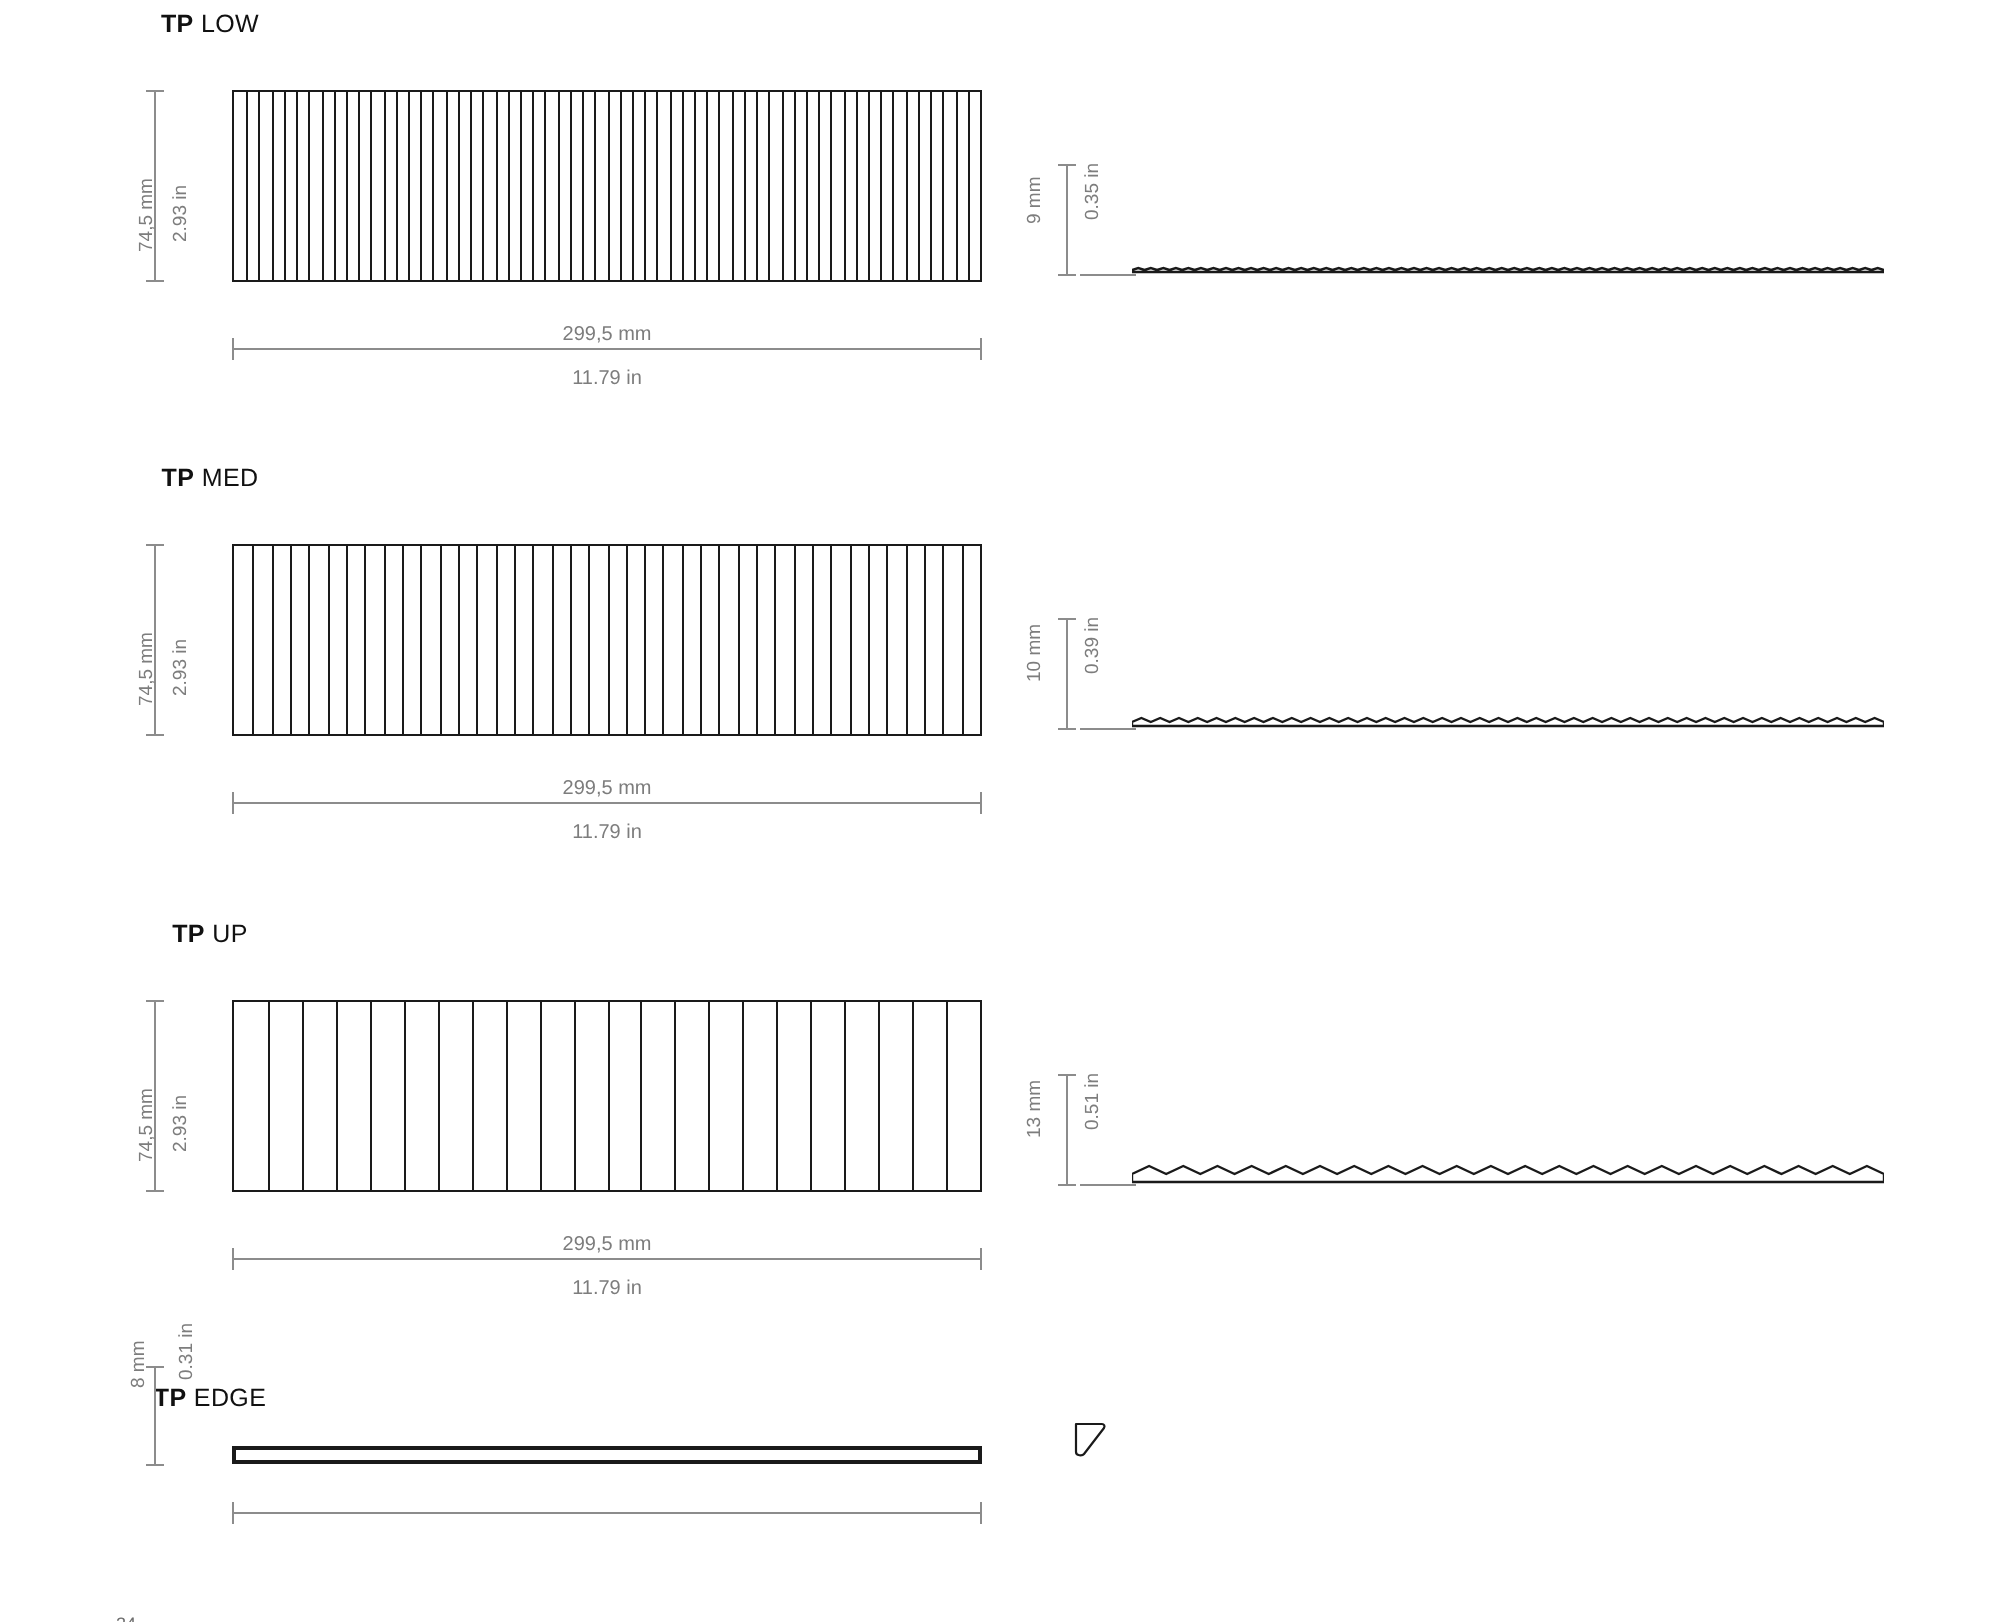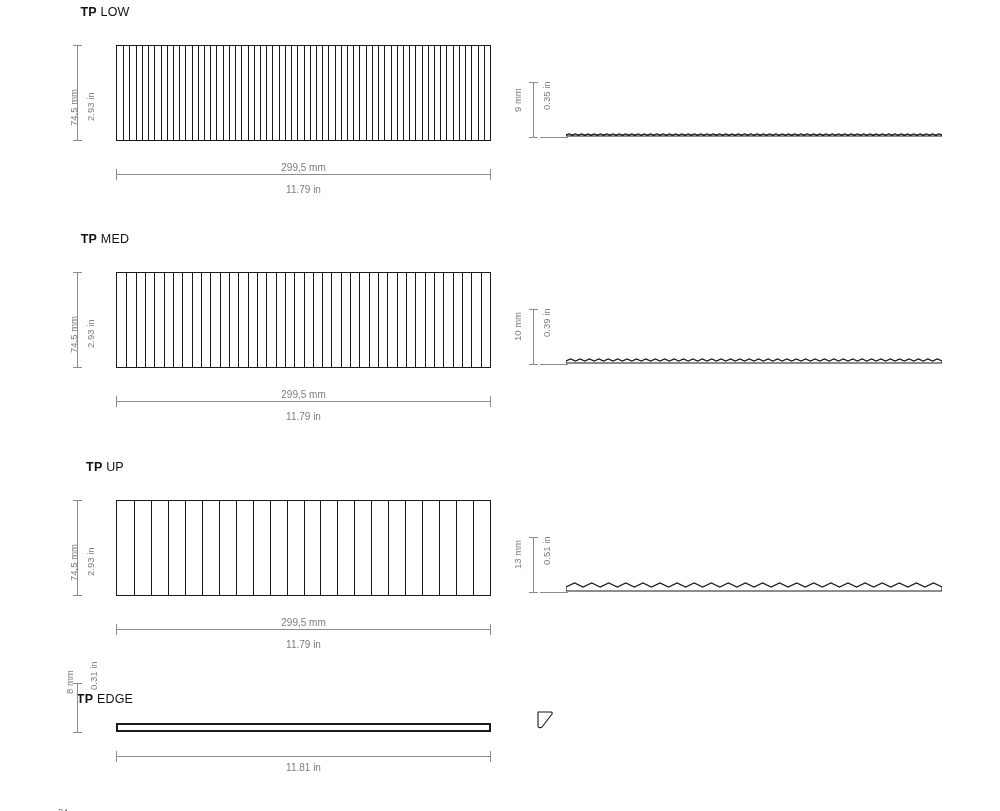--- a/index.html
+++ b/index.html
@@ -393,21 +393,20 @@
         <div class="cap top"></div>
         <div class="cap bot"></div>
     </div>
     <div class="vlabel" style="left:64px;top:6px;">8 mm</div>
     <div class="vlabel" style="left:88px;top:2px;">0.31 in</div>
 
     <div class="dim-h" style="left:116px;top:68px;width:375px;">
       <div class="cap l"></div>
         <div class="cap r"></div>
     </div>
-    <div class="hlabel" style="left:116px;top:74px;width:375px;">11.81 in</div>
 
     <div class="corner-mark" style="left:536px;top:22px;">
       <svg width="18" height="20" viewBox="0 0 18 20">
         <path d="M2 2 H15 C16 2 16.6 3 16 4 L6 17 C5.2 18 2 18 2 16 Z" fill="none" stroke="#1a1a1a" stroke-width="1.1" stroke-linejoin="round"></path>
       </svg>
     </div>
 
     <div class="page-edge" style="left:58px;top:119px;">24</div>
   </div>
 

